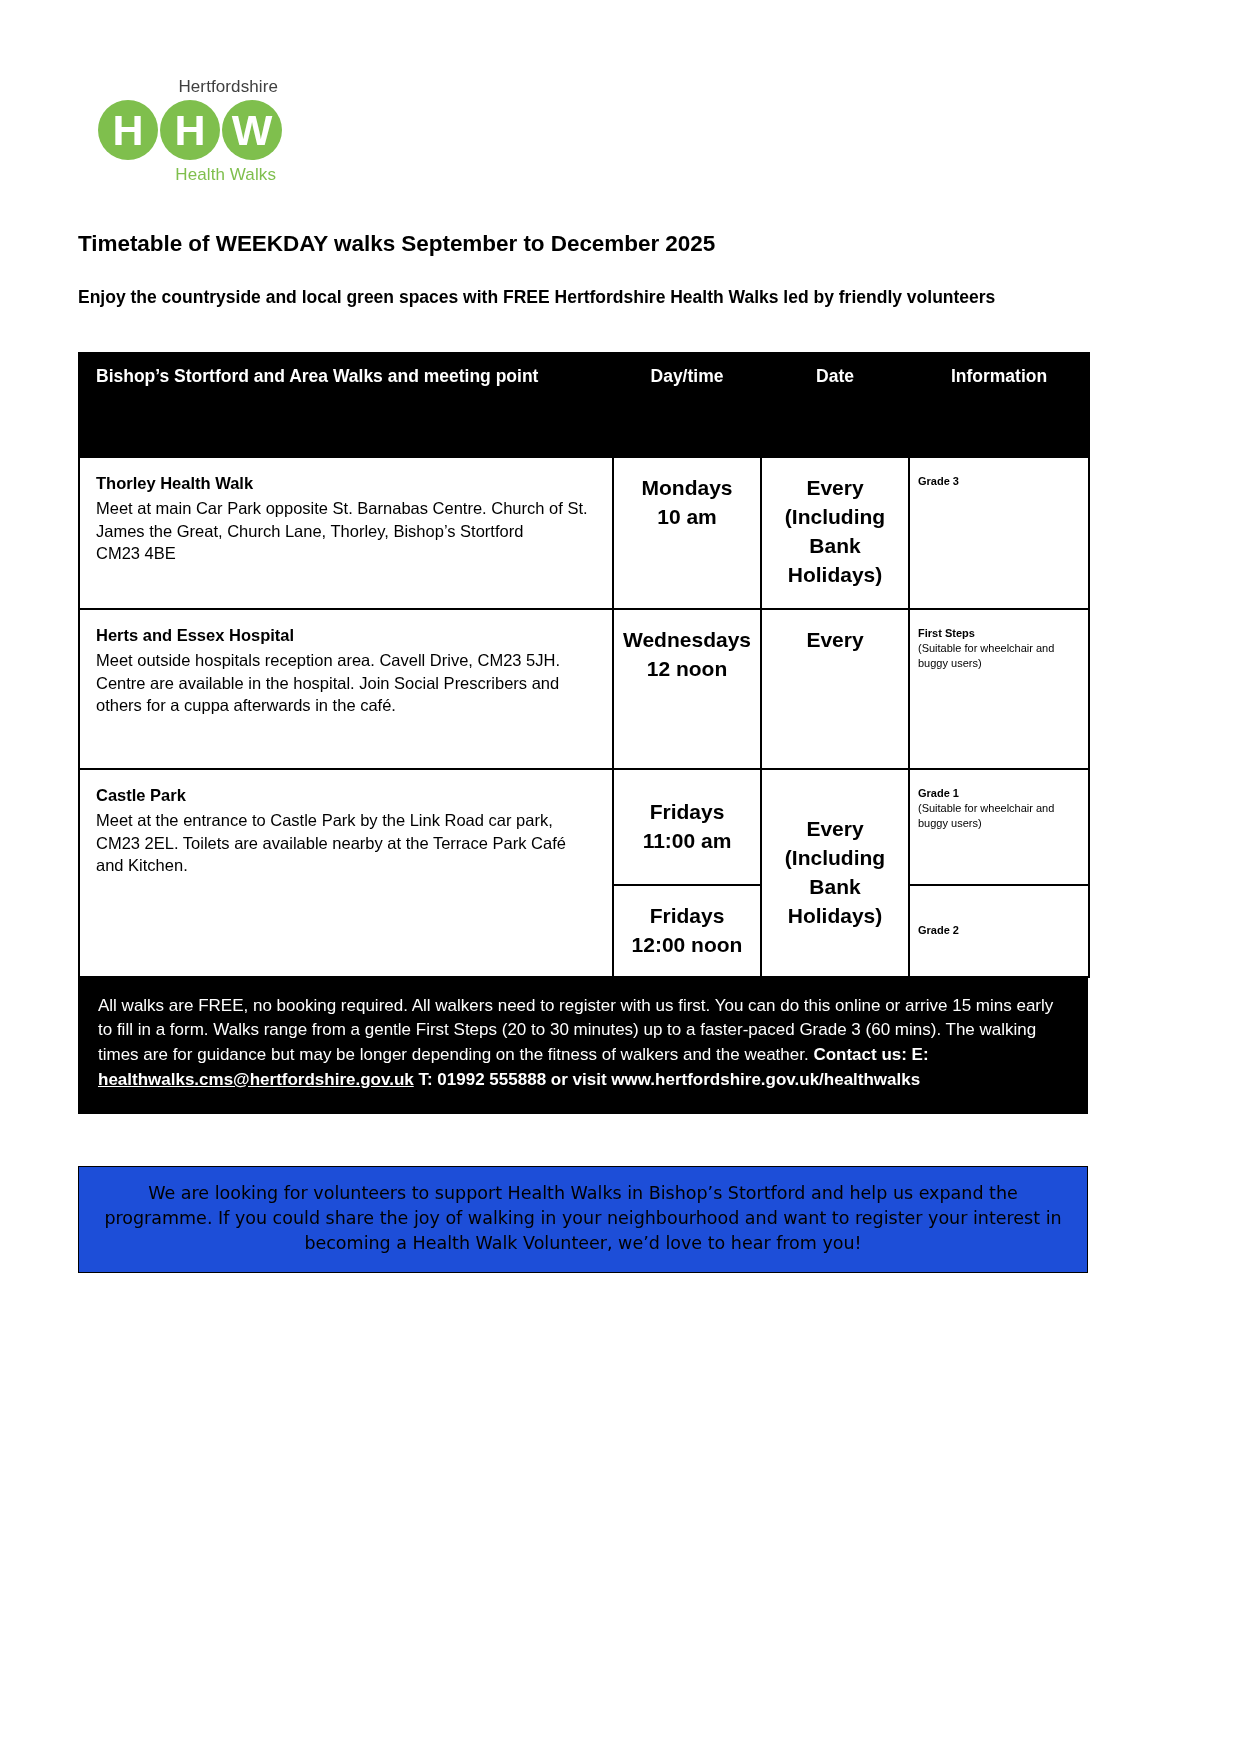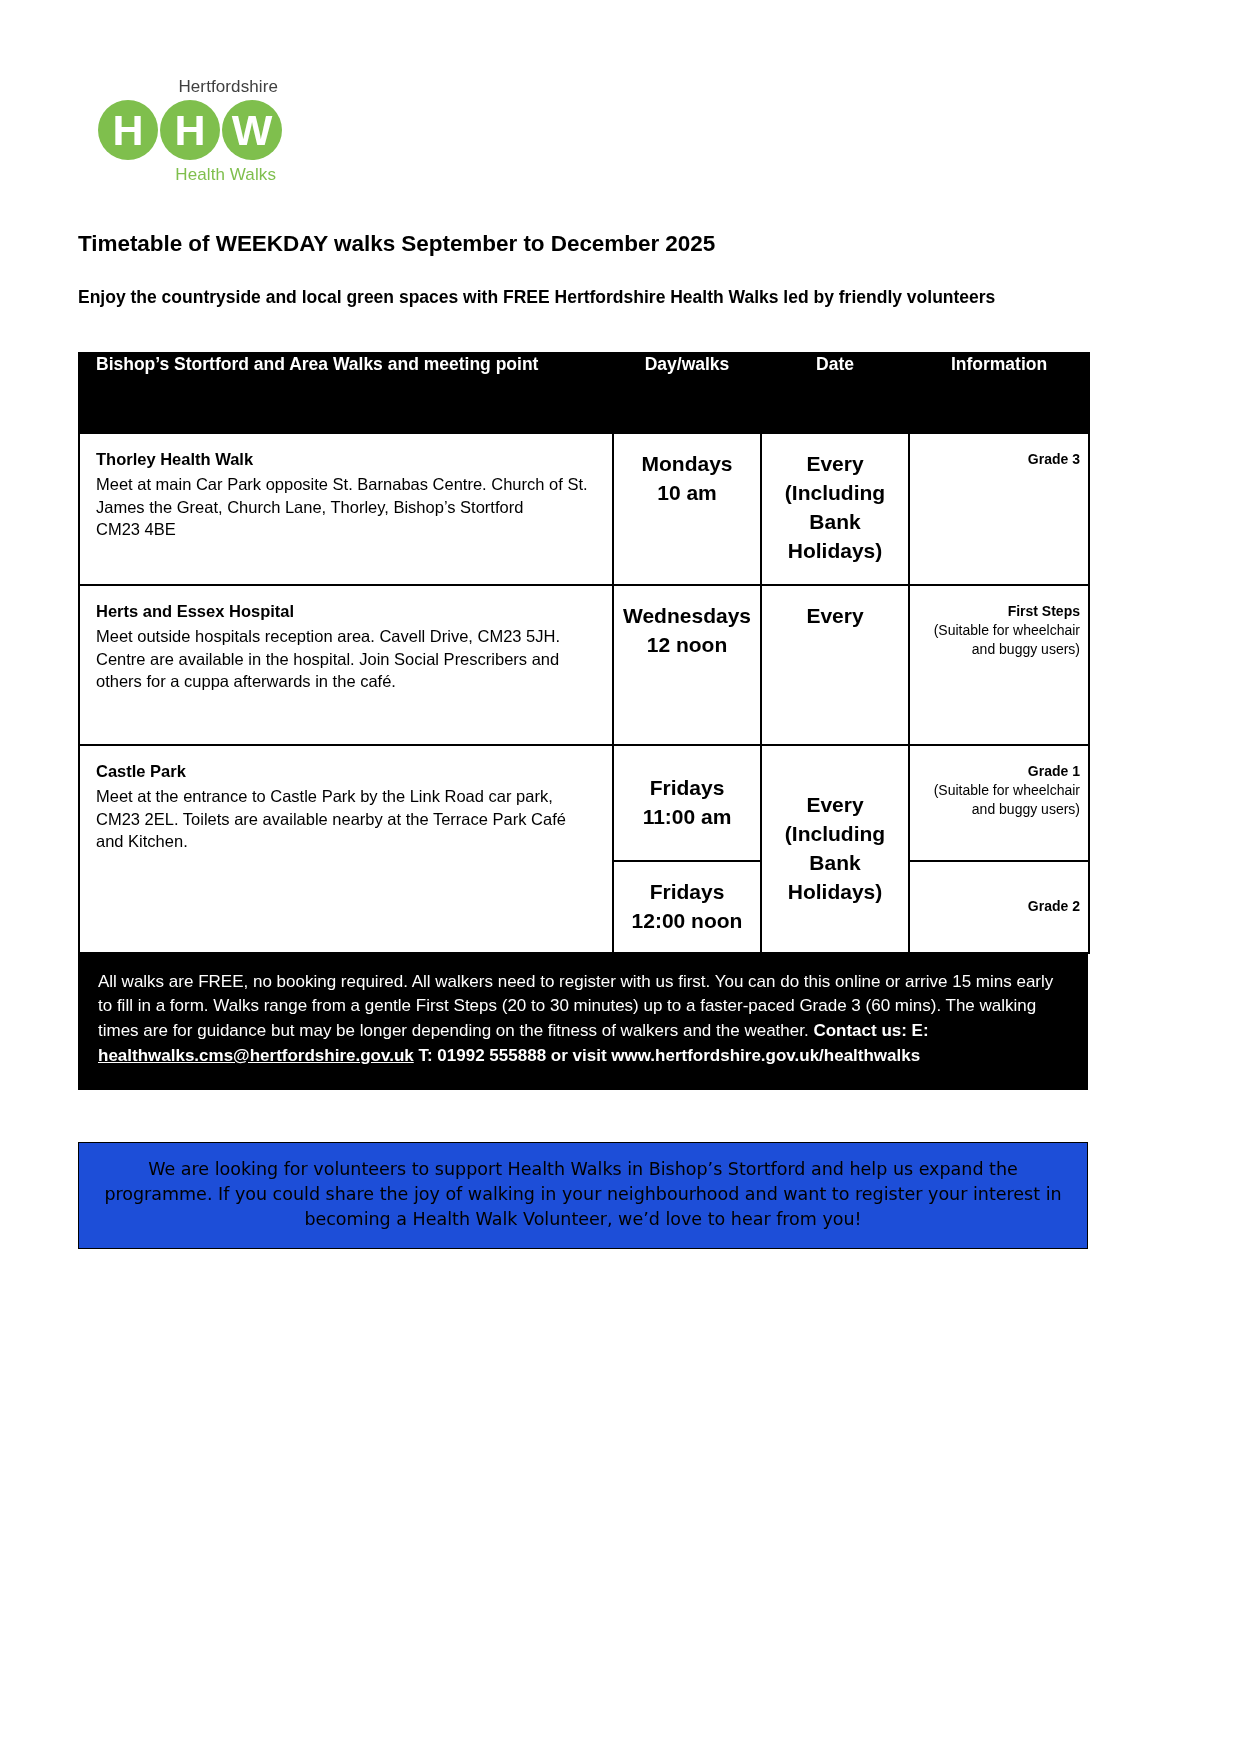--- a/index.html
+++ b/index.html
@@ -101,21 +101,21 @@
   
   .walks-table {
     margin-top: 42px;
     width: 1010px;
     border-collapse: collapse;
     table-layout: fixed;
   }
   .walks-table td, .walks-table th {
     border: 2px solid #000000;
     vertical-align: top;
-    padding: 0;
+    padding: 12px;
   }
   thead th {
     background: #000000;
     color: #ffffff;
     font-size: 17.5px;
     font-weight: bold;
     height: 78px;
     border: 2px solid #000000;
     vertical-align: middle;
   }
@@ -141,22 +141,22 @@
   }
   td.cell-center {
     text-align: center;
     font-size: 21px;
     font-weight: bold;
     padding: 16px 8px;
     line-height: 1.38;
   }
   td.cell-center.middle { vertical-align: middle; }
   td.cell-info {
-    text-align: right;
-    font-size: 14px;
+    text-align: left;
+    font-size: 11px;
     padding: 16px 8px;
     line-height: 1.38;
   }
   td.cell-info .info-main {
     font-weight: bold;
     display: block;
   }
   td.cell-info .info-sub {
     display: block;
     font-weight: normal;
@@ -215,21 +215,21 @@
   <table class="walks-table">
     <colgroup>
       <col style="width:534px">
       <col style="width:148px">
       <col style="width:148px">
       <col style="width:180px">
     </colgroup>
     <thead>
       <tr>
         <th class="col-walk">Bishop’s Stortford and Area Walks and meeting point</th>
-        <th class="col-center">Day/walks</th>
+        <th class="col-center">Day/time</th>
         <th class="col-center">Date</th>
         <th class="col-center">Information</th>
       </tr>
     </thead>
     <tbody>
       <tr style="height:152px">
         <td class="cell-walk">
           <span class="walk-name">Thorley Health Walk</span>
           <span class="walk-desc">Meet at main Car Park opposite St. Barnabas Centre. Church of St. James the Great, Church Lane, Thorley, Bishop’s Stortford
 CM23 4BE</span>

